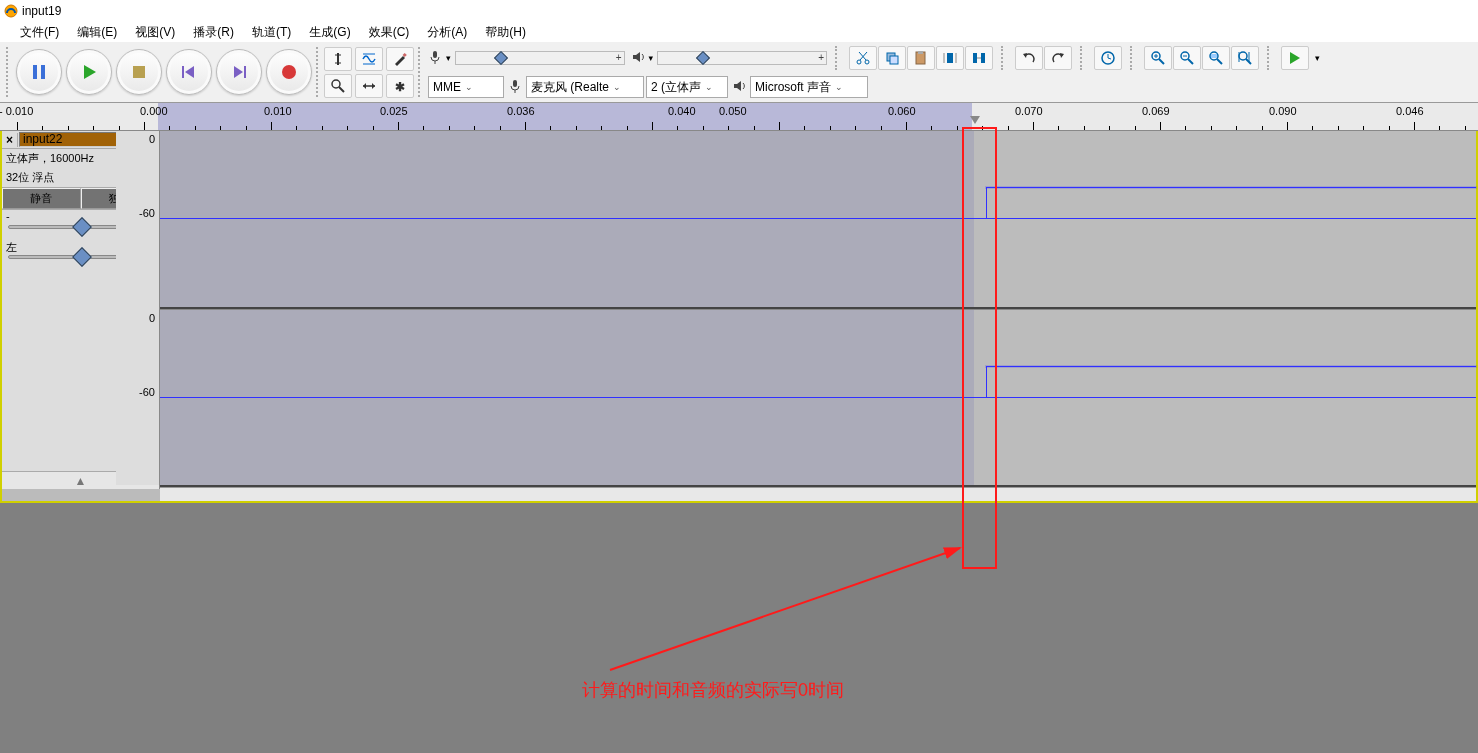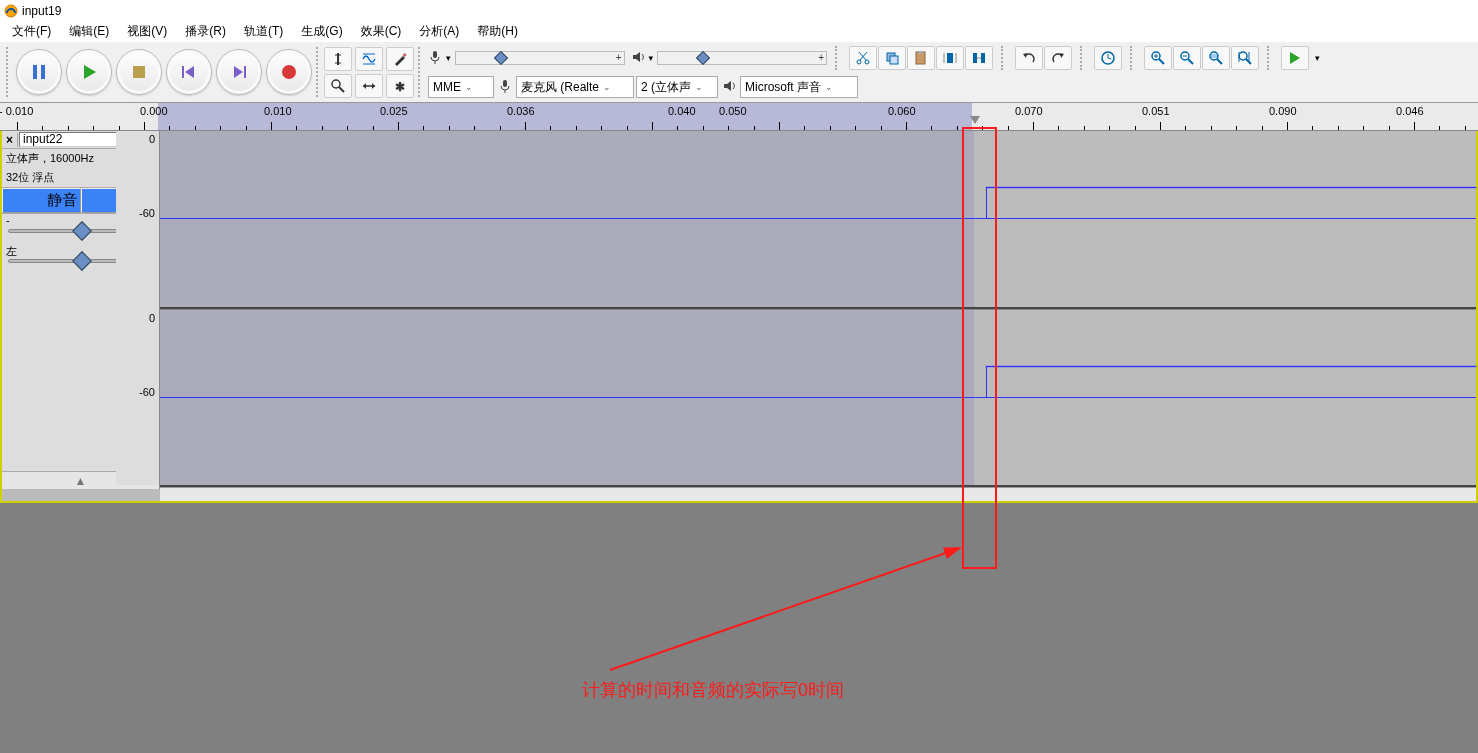--- a/index.html
+++ b/index.html
@@ -1,19 +1,19 @@
 <!DOCTYPE html>
 <html><head>
 <meta charset="utf-8">
 <style>
 *{box-sizing:border-box;margin:0;padding:0;font-family:"Microsoft YaHei",Arial,sans-serif;font-size:12px;user-select:none}
 body{background:#808080;width:1478px;height:753px;overflow:hidden;position:relative}
 .titlebar{height:22px;background:#fff;display:flex;align-items:center;padding:0 4px;gap:4px}
 .logo{width:14px;height:14px;display:flex;align-items:center;justify-content:center}
-.menubar{height:20px;background:#fff;display:flex;padding:0 4px;gap:2px}
+.menubar{height:20px;background:#fff;display:flex;align-items:center;padding:0 12px;gap:2px}
 .menu-item{padding:1px 8px;cursor:default}
 .toolbars{background:#f0f0f0;display:flex;align-items:center;padding:2px 4px;flex-wrap:wrap;min-height:60px;border-bottom:1px solid #999}
 .tb-sep{width:6px;border-left:2px dotted #aaa;height:50px;margin:0 2px}
 .tb-sep-s{width:6px;border-left:2px dotted #aaa;height:24px;margin:0 2px}
 .transport{display:flex;gap:4px;align-items:center;padding:2px}
 .big-btn{width:46px;height:46px;border-radius:50%;background:linear-gradient(#fff,#e8e8e8);border:1px solid #bbb;display:flex;align-items:center;justify-content:center;cursor:pointer;box-shadow:inset 0 0 0 3px #fafafa,0 1px 2px rgba(0,0,0,0.15)}
 .tool-grid{display:grid;grid-template-columns:repeat(3,30px);grid-template-rows:repeat(2,26px);gap:1px;align-items:center}
 .tool-btn{width:28px;height:24px;background:#f8f8f8;border:1px solid #ccc;display:flex;align-items:center;justify-content:center;cursor:pointer;border-radius:2px}
 .meter-row{display:flex;flex-direction:column;gap:4px;padding:2px}
 .meter{display:flex;align-items:center;gap:4px}
@@ -28,25 +28,25 @@
 .ruler-sel{position:absolute;top:0;bottom:0;background:#b8b8d8;left:158px;width:814px}
 .ruler-ticks{position:absolute;inset:0}
 .ruler-lbl{position:absolute;top:2px;font-size:11px;color:#000}
 .ruler-tick-maj{position:absolute;bottom:0;width:1px;height:8px;background:#000}
 .ruler-tick-min{position:absolute;bottom:0;width:1px;height:4px;background:#000}
 .ruler-playhead{position:absolute;left:970px;top:13px;width:0;height:0;border-left:5px solid transparent;border-right:5px solid transparent;border-top:8px solid #888}
 .track-area{position:relative;height:372px;border:2px solid #d0d000;border-top:none;background:#bbb}
 .track-header{position:absolute;left:0;top:0;width:158px;height:358px;background:#ddd;border-right:1px solid #888}
 .th-top{display:flex;align-items:center;height:18px;border-bottom:1px solid #aaa}
 .th-x{width:16px;text-align:center;border-right:1px solid #aaa;cursor:pointer;font-weight:bold}
-.th-name{flex:1;padding:0 3px;background:#ffffff;border:1px inset #ccc;margin:1px;height:15px;line-height:13px}
+.th-name{flex:1;padding:0 3px;background:#a16207;border:1px inset #ccc;margin:1px;height:15px;line-height:13px}
 .th-menu{width:16px;text-align:center;cursor:pointer}
 .th-info{padding:2px 4px;line-height:15px;font-size:11px}
 .th-btns{display:flex;border-top:1px solid #aaa;border-bottom:1px solid #aaa}
-.th-btn{flex:1;text-align:right;padding:2px;border:1px outset #eee;background:#3b82f6;cursor:pointer;font-size:15px}
+.th-btn{flex:1;text-align:center;padding:2px;border:1px outset #eee;background:#737373;cursor:pointer;font-size:11px}
 .slider-row{padding:6px 6px 0;position:relative;height:30px}
 .slider-track{height:4px;background:#bbb;border:1px solid #888;border-radius:2px;position:relative;margin-top:9px}
 .slider-thumb{position:absolute;width:14px;height:14px;background:#6a8fc4;border:1px solid #345;top:-6px;transform:rotate(45deg)}
 .slider-lbl-l{position:absolute;left:4px;top:0;font-size:11px}
 .slider-lbl-r{position:absolute;right:4px;top:0;font-size:11px}
 .th-collapse{position:absolute;bottom:0;left:0;right:0;height:18px;background:#e6e6e6;border-top:1px solid #aaa;display:flex;align-items:center;justify-content:center;cursor:pointer;color:#777}
 .waveform-area{position:absolute;left:158px;right:0;top:0;height:358px}
 .channel{position:relative;height:178px;background:#bcbcbc;border-bottom:2px solid #444}
 .channel+.channel{border-top:1px solid #888}
 .db-scale{position:absolute;left:-44px;top:0;bottom:0;width:44px;background:#ddd;border-right:1px solid #888}
@@ -284,21 +284,21 @@
       </div>
       <div class="tb-sep-s"></div>
       <div class="tool-btn">
           <svg width="16" height="16">
             <polygon points="3,2 13,8 3,14" fill="#2aa52a"></polygon>
           </svg>
         </div>
       <span style="font-size:9px">▾</span>
     </div>
     <div class="dev-row">
-      <div class="combo" style="width:66px">
+      <div class="combo" style="width:76px">
           <span>MME</span>
           <span class="combo-arrow">⌄</span>
         </div>
       <span style="margin:0 2px"><svg width="14" height="14">
             <rect x="5" y="1" width="4" height="7" rx="2" fill="#444"></rect>
             <path d="M3 7 A4 4 0 0 0 11 7" fill="none" stroke="#444"></path>
             <line x1="7" y1="11" x2="7" y2="14" stroke="#444"></line>
           </svg></span>
       <div class="combo" style="width:118px">
           <span>麦克风 (Realte</span>
@@ -370,21 +370,21 @@
       <div class="ruler-tick-min" style="left: 931.4px;"></div>
       <div class="ruler-tick-min" style="left: 956.8px;"></div>
       <div class="ruler-tick-min" style="left: 982.2px;"></div>
       <div class="ruler-tick-min" style="left: 1007.6px;"></div>
       <span class="ruler-lbl" style="left: 1015px;">0.070</span>
       <div class="ruler-tick-maj" style="left: 1033px;"></div>
       <div class="ruler-tick-min" style="left: 1058.4px;"></div>
       <div class="ruler-tick-min" style="left: 1083.8px;"></div>
       <div class="ruler-tick-min" style="left: 1109.2px;"></div>
       <div class="ruler-tick-min" style="left: 1134.6px;"></div>
-      <span class="ruler-lbl" style="left: 1142px;">0.051</span>
+      <span class="ruler-lbl" style="left: 1142px;">0.069</span>
       <div class="ruler-tick-maj" style="left: 1160px;"></div>
       <div class="ruler-tick-min" style="left: 1185.4px;"></div>
       <div class="ruler-tick-min" style="left: 1210.8px;"></div>
       <div class="ruler-tick-min" style="left: 1236.2px;"></div>
       <div class="ruler-tick-min" style="left: 1261.6px;"></div>
       <span class="ruler-lbl" style="left: 1269px;">0.090</span>
       <div class="ruler-tick-maj" style="left: 1287px;"></div>
       <div class="ruler-tick-min" style="left: 1312.4px;"></div>
       <div class="ruler-tick-min" style="left: 1337.8px;"></div>
       <div class="ruler-tick-min" style="left: 1363.2px;"></div>

